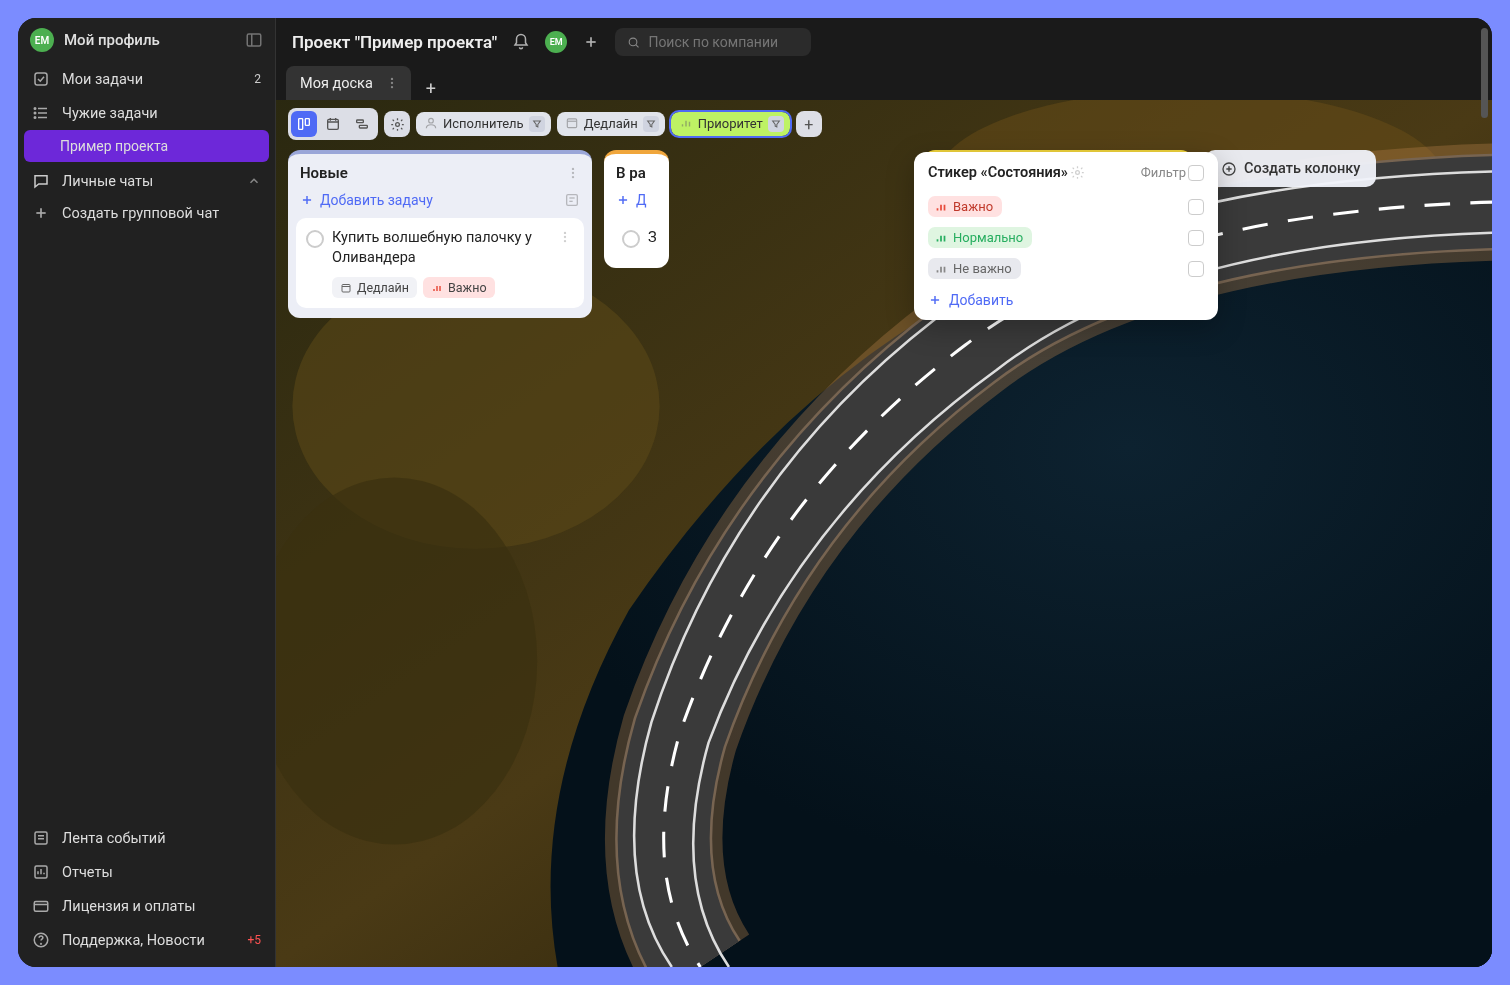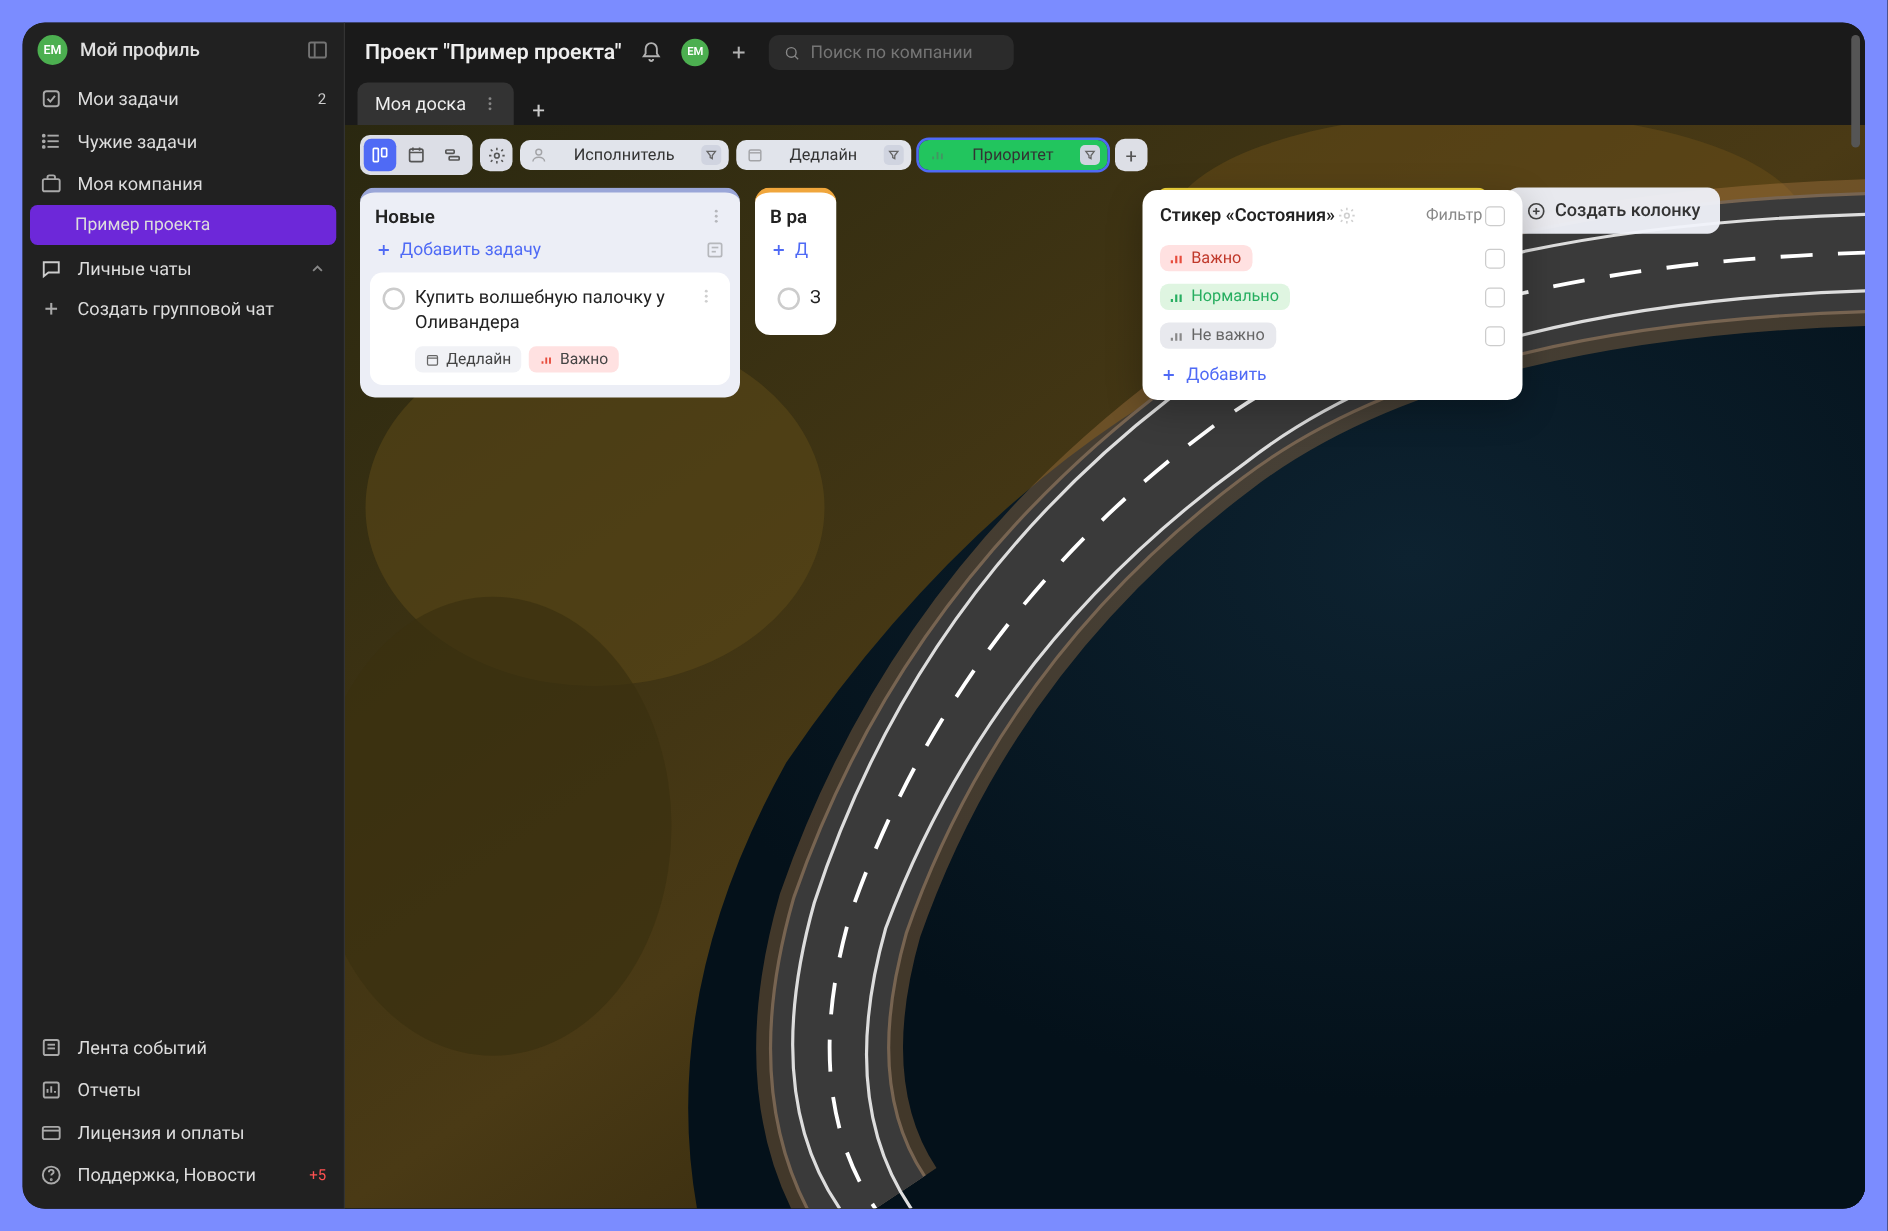--- a/index.html
+++ b/index.html
@@ -29,22 +29,22 @@
 .tab{display:flex;align-items:center;gap:8px;background:#333;color:#eee;border-radius:8px 8px 0 0;padding:8px 8px 8px 14px;font-size:14.5px}
 .tab .dots{opacity:.7;padding:2px 4px;border-radius:4px}
 .tab-add{width:24px;height:24px;display:flex;align-items:center;justify-content:center;color:#ccc;cursor:pointer;font-size:18px}
 .board-wrap{flex:1;position:relative;overflow:hidden}
 .bg{position:absolute;inset:0;background:linear-gradient(180deg,#0a1520 0%,#0a1520 100%)}
 .bg svg{width:100%;height:100%}
 .toolbar{position:absolute;top:8px;left:12px;display:flex;align-items:center;gap:6px;z-index:3}
 .tb-grp{display:flex;gap:3px;background:rgba(235,238,248,.92);padding:3px;border-radius:8px}
 .tb-btn{width:26px;height:26px;display:flex;align-items:center;justify-content:center;border-radius:6px;cursor:pointer}
 .tb-btn.on{background:#4f6af5;color:#fff}
-.tb-chip{display:flex;align-items:center;gap:21px;background:rgba(235,238,248,.95);padding:4px 6px 4px 8px;border-radius:8px;font-size:13px;color:#333;cursor:pointer}
-.tb-chip.active{background:#22c55e;outline:2px solid #4f6af5}
+.tb-chip{display:flex;align-items:flex-start;gap:5px;background:rgba(235,238,248,.95);padding:4px 6px 4px 8px;border-radius:8px;font-size:13px;color:#333;cursor:pointer}
+.tb-chip.active{background:#bef264;outline:2px solid #4f6af5}
 .tb-chip .fico{width:14px;height:14px;opacity:.5}
 .tb-chip .filt{width:16px;height:16px;background:#d0d4e0;border-radius:4px;display:flex;align-items:center;justify-content:center}
 .tb-plus{width:26px;height:26px;background:rgba(235,238,248,.92);border-radius:8px;display:flex;align-items:center;justify-content:center;cursor:pointer;color:#555}
 .columns{position:absolute;top:50px;left:12px;right:12px;display:flex;gap:12px;align-items:flex-start;z-index:2}
 .col{width:304px;background:#f3f4f8;border-radius:12px;overflow:hidden}
 .col-hd{padding:10px 12px;display:flex;align-items:center;justify-content:space-between;font-size:15px;font-weight:600;color:#222}
 .col.c0{background:#eceef6;border-top:4px solid #9aa6d8}
 .col.c1{background:#ffffff;border-top:4px solid #f0a63c}
 .col.c2{background:#f1f6e8;border-top:4px solid #f0d43c}
 .col-add{display:flex;align-items:center;justify-content:space-between;padding:0 12px 10px;font-size:14px;color:#4f6af5;cursor:pointer}
@@ -107,29 +107,20 @@
             <line x1="8" y1="6" x2="20" y2="6"></line>
             <line x1="8" y1="12" x2="20" y2="12"></line>
             <line x1="8" y1="18" x2="20" y2="18"></line>
             <circle cx="4" cy="6" r="1"></circle>
             <circle cx="4" cy="12" r="1"></circle>
             <circle cx="4" cy="18" r="1"></circle>
           </svg>
         </span>
       <span>Чужие задачи</span>
     </div>
-    <div class="sb-item">
-      <span class="ico">
-          <svg width="18" height="18" viewBox="0 0 24 24" fill="none" stroke="#ccc" stroke-width="2">
-            <rect x="3" y="7" width="18" height="13" rx="2"></rect>
-            <path d="M8 7V5a2 2 0 012-2h4a2 2 0 012 2v2"></path>
-          </svg>
-        </span>
-      <span>Моя компания</span>
-    </div>
     <div class="sb-sub active">
       <span>Пример проекта</span>
     </div>
 
     <div class="sb-sect">
       <span class="ico">
           <svg width="18" height="18" viewBox="0 0 24 24" fill="none" stroke="#ccc" stroke-width="2">
             <path d="M4 5h16v11H9l-5 4V5z"></path>
           </svg>
         </span>

